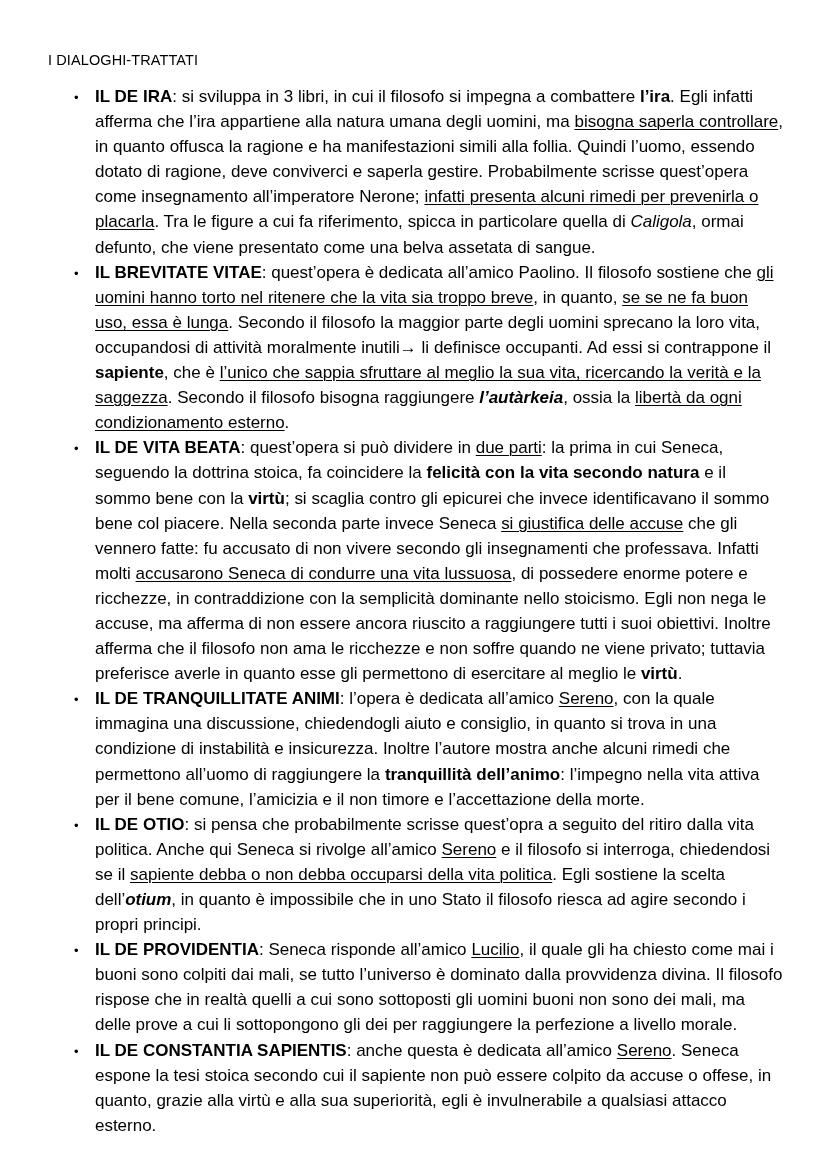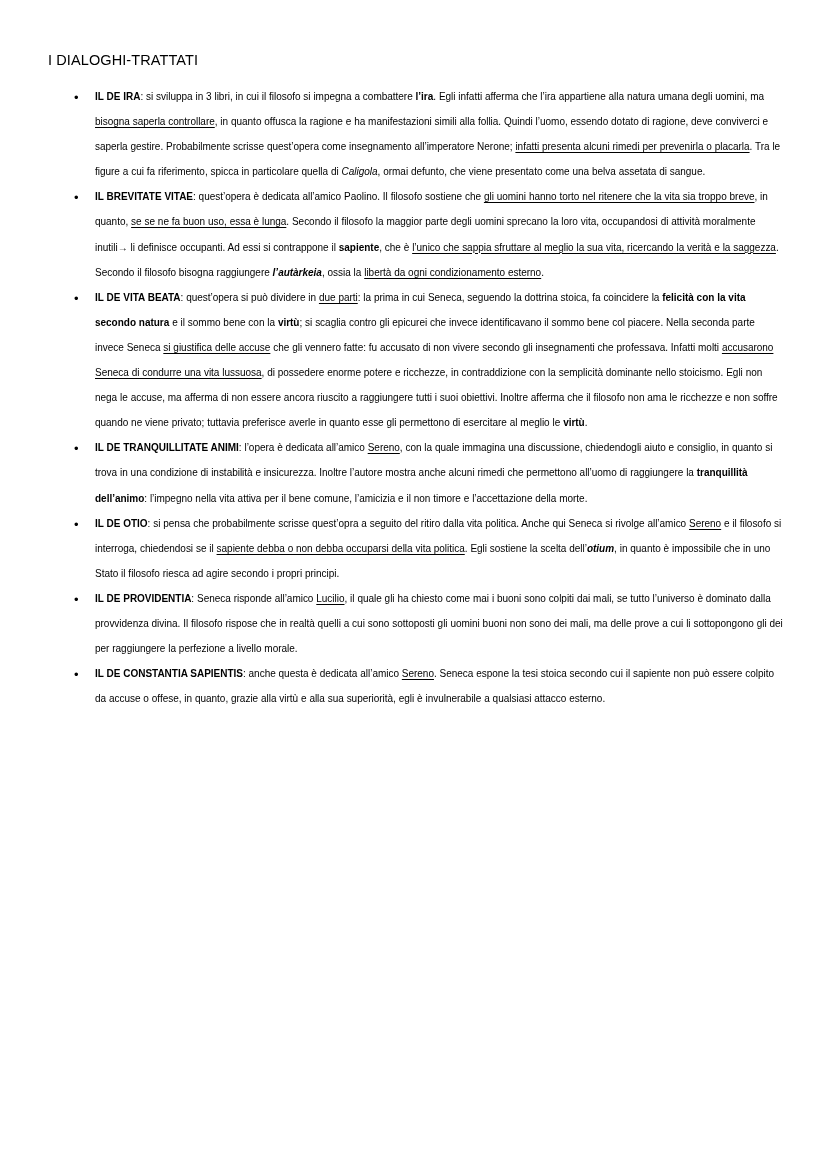--- a/index.html
+++ b/index.html
@@ -35,21 +35,21 @@
     top: 84px;
     width: 735px;
     margin: 0;
     padding: 0;
     list-style: none;
   }
   .list-item {
     position: relative;
     padding-left: 47px;
     margin: 0 0 0 0;
-    font-size: 10px;
+    font-size: 17px;
     line-height: 25.1px;
     text-align: left;
     letter-spacing: -0.02px;
     word-spacing: 0.1px;
   }
   .bullet {
     position: absolute;
     left: 26px;
     top: 0;
     width: 12px;

